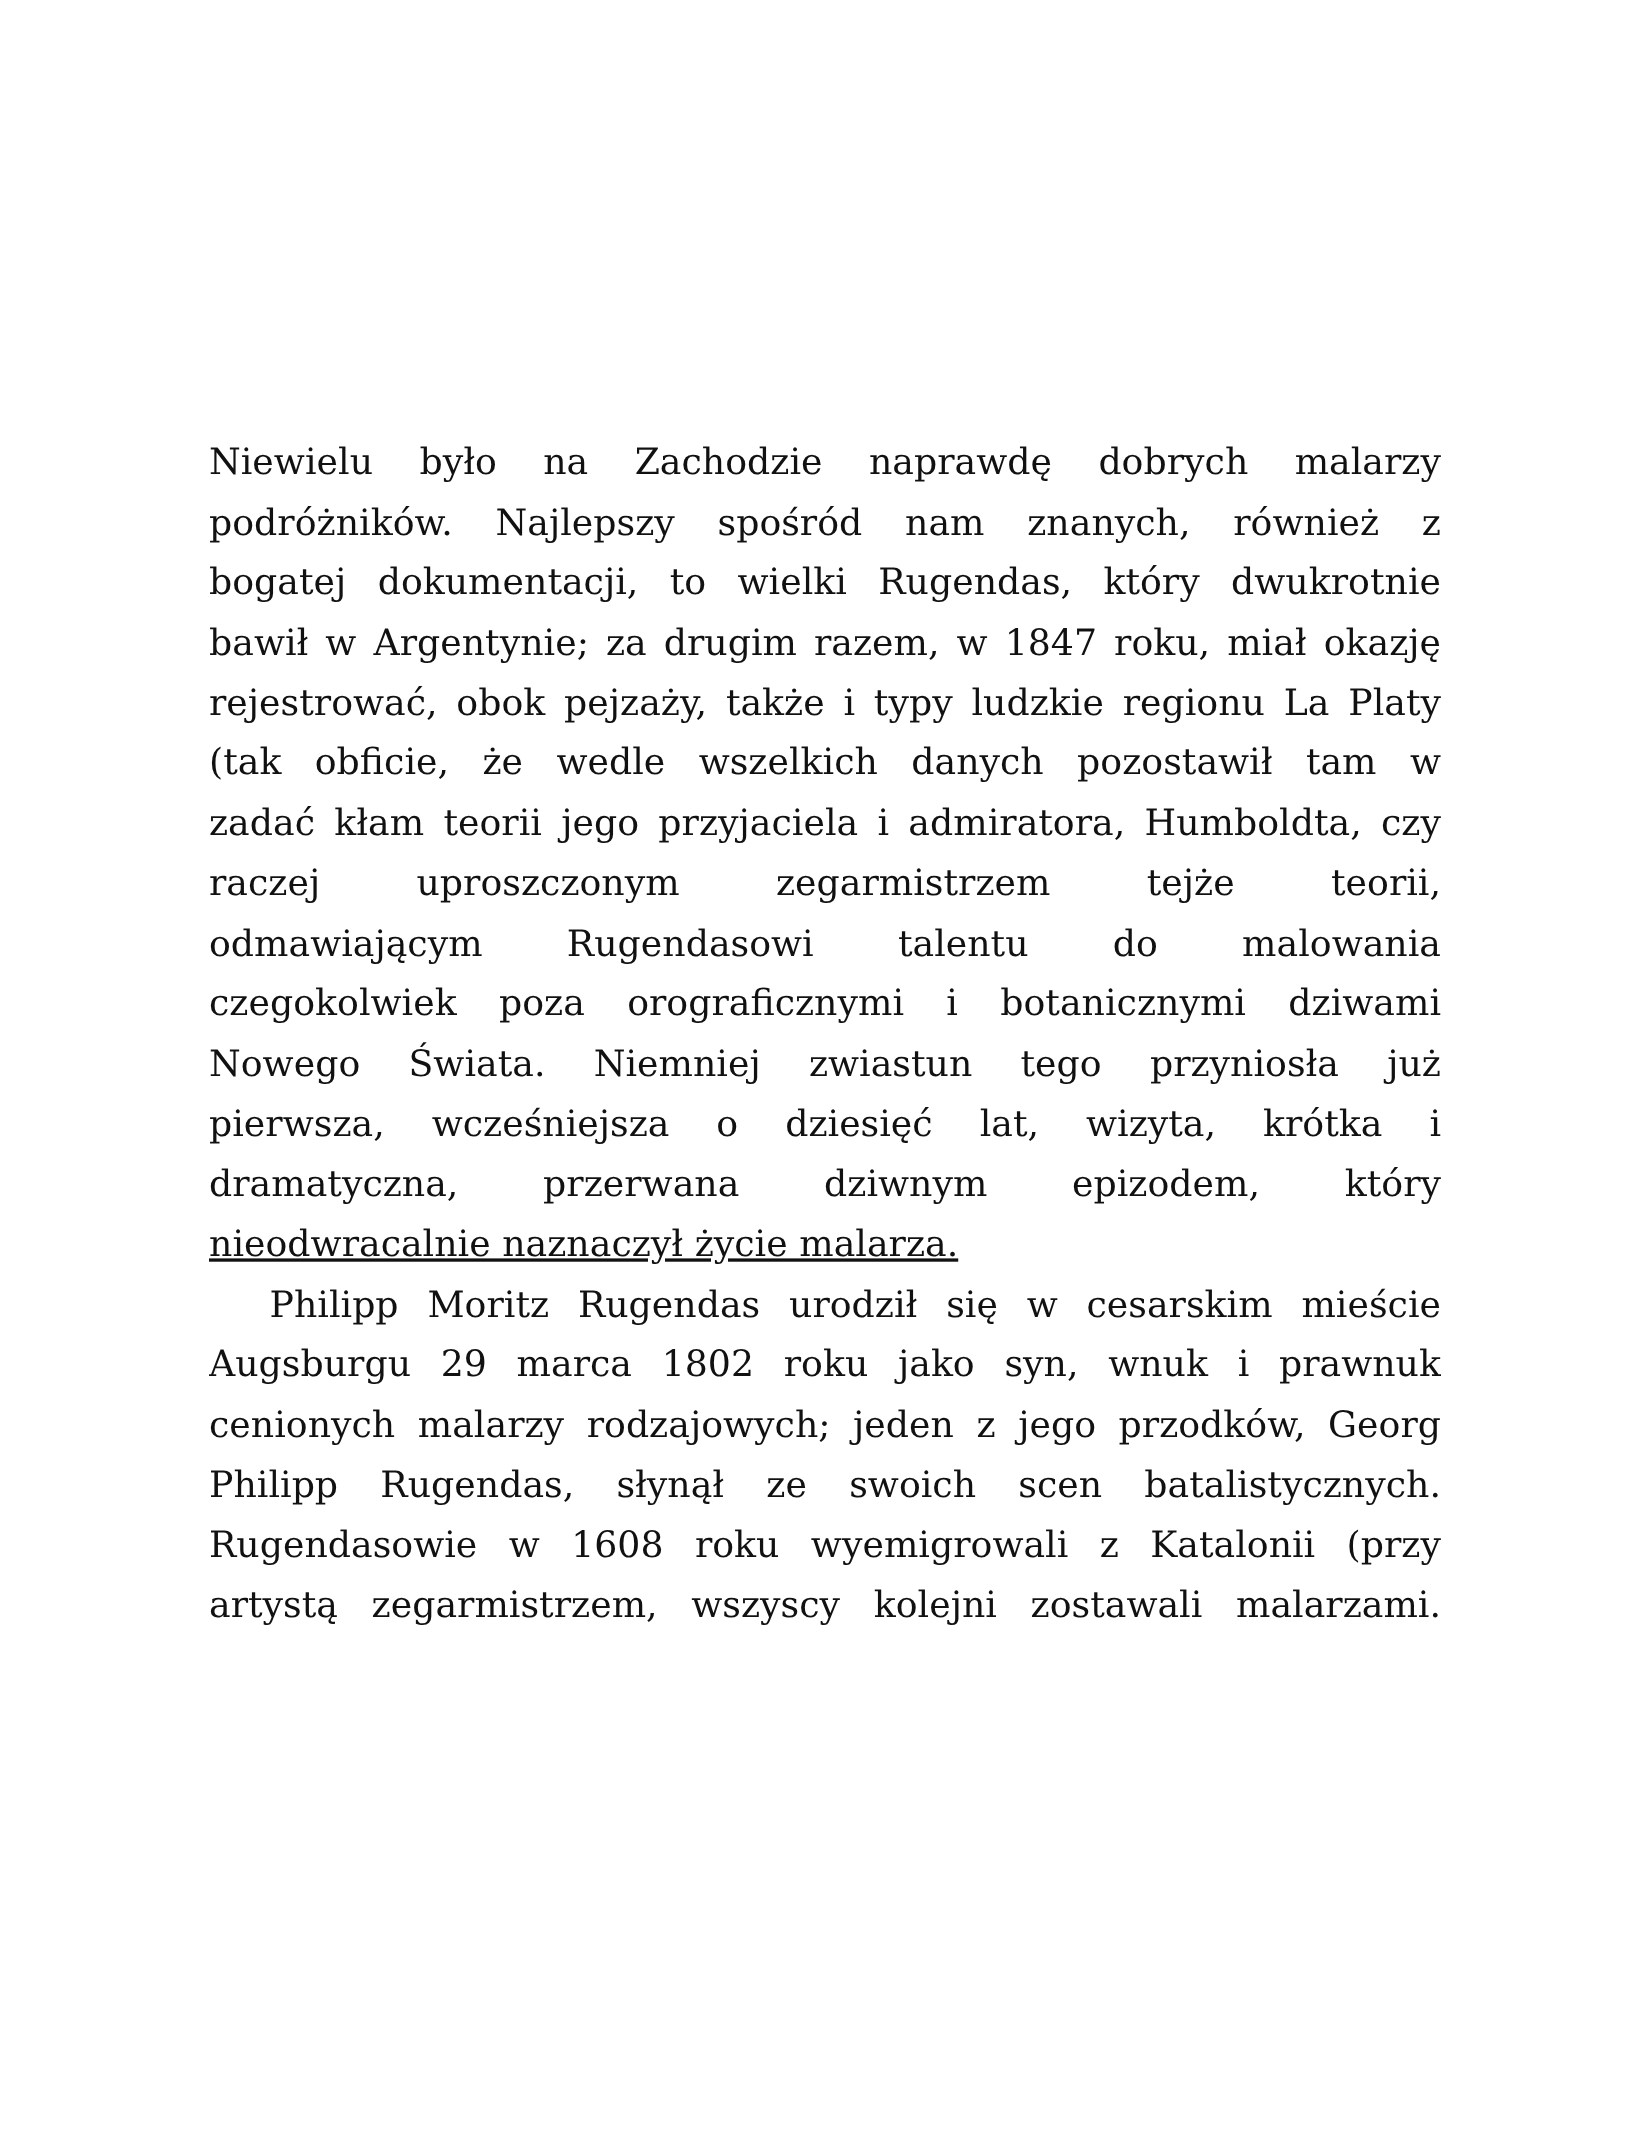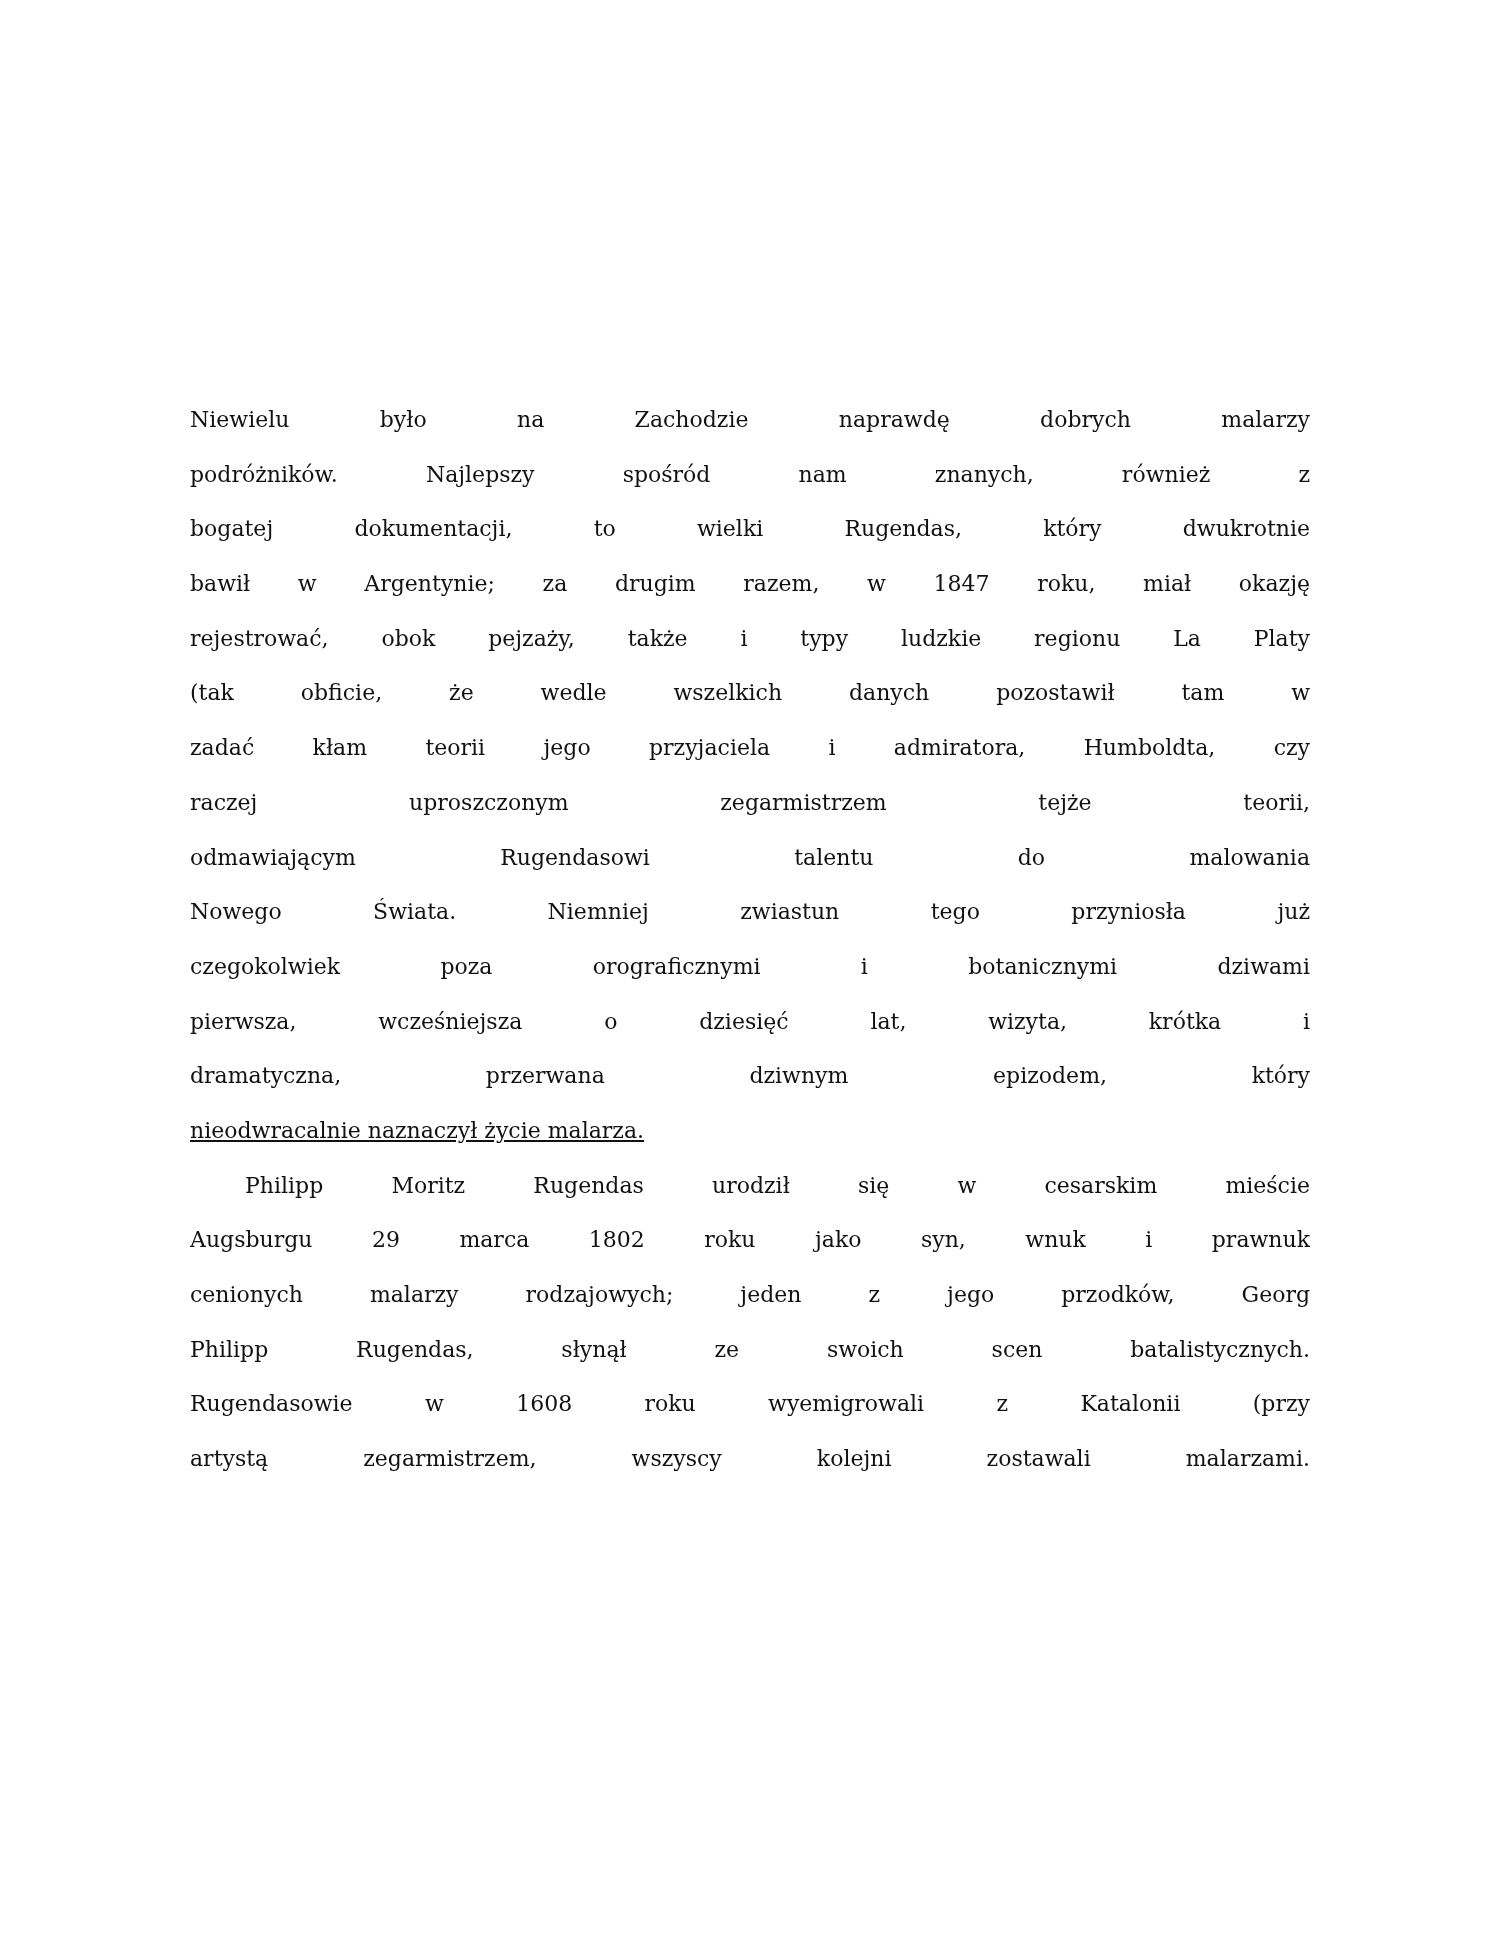--- a/index.html
+++ b/index.html
@@ -13,21 +13,21 @@
   }
   .page {
     position: absolute;
     inset: 0;
   }
   .text-block {
     position: absolute;
     left: 190px;
     top: 393px;
     width: 1120px;
-    font-size: 22px;
+    font-size: 33px;
     line-height: 54.7px;
     color: #111111;
     font-kerning: normal;
   }
   .paragraph { margin: 0; padding: 0; }
   .line {
     height: 54.7px;
     overflow: hidden;
     text-align: justify;
     white-space: normal;
@@ -51,22 +51,22 @@
       <div class="paragraph">
         <div class="line first">Niewielu było na Zachodzie naprawdę dobrych malarzy</div>
         <div class="line">podróżników. Najlepszy spośród nam znanych, również z</div>
         <div class="line">bogatej dokumentacji, to wielki Rugendas, który dwukrotnie</div>
         <div class="line">bawił w Argentynie; za drugim razem, w 1847 roku, miał okazję</div>
         <div class="line">rejestrować, obok pejzaży, także i typy ludzkie regionu La Platy</div>
         <div class="line">(tak obficie, że wedle wszelkich danych pozostawił tam w</div>
         <div class="line">zadać kłam teorii jego przyjaciela i admiratora, Humboldta, czy</div>
         <div class="line">raczej uproszczonym zegarmistrzem tejże teorii,</div>
         <div class="line">odmawiającym Rugendasowi talentu do malowania</div>
+        <div class="line">czegokolwiek poza orograficznymi i botanicznymi dziwami</div>
         <div class="line">Nowego Świata. Niemniej zwiastun tego przyniosła już</div>
-        <div class="line">czegokolwiek poza orograficznymi i botanicznymi dziwami</div>
         <div class="line">pierwsza, wcześniejsza o dziesięć lat, wizyta, krótka i</div>
         <div class="line">dramatyczna, przerwana dziwnym epizodem, który</div>
         <div class="line no-justify">nieodwracalnie naznaczył życie malarza.</div>
       </div>
       <div class="paragraph indent">
         <div class="line first">Philipp Moritz Rugendas urodził się w cesarskim mieście</div>
         <div class="line">Augsburgu 29 marca 1802 roku jako syn, wnuk i prawnuk</div>
         <div class="line">cenionych malarzy rodzajowych; jeden z jego przodków, Georg</div>
         <div class="line">Philipp Rugendas, słynął ze swoich scen batalistycznych.</div>
         <div class="line">Rugendasowie w 1608 roku wyemigrowali z Katalonii (przy</div>

